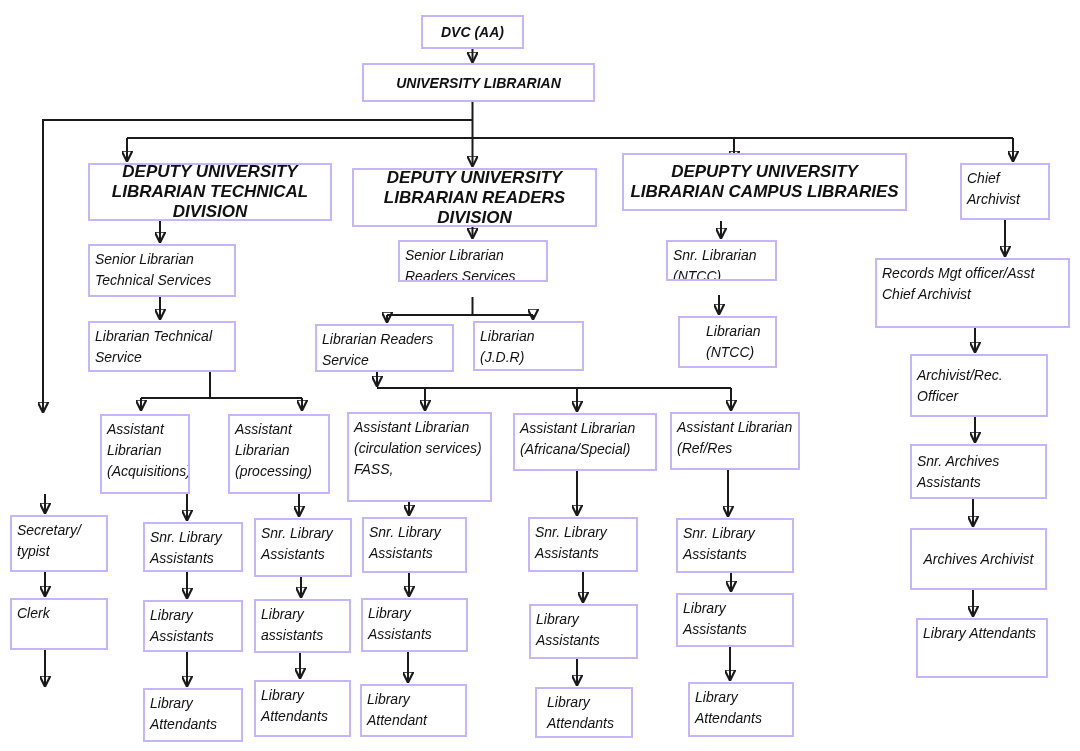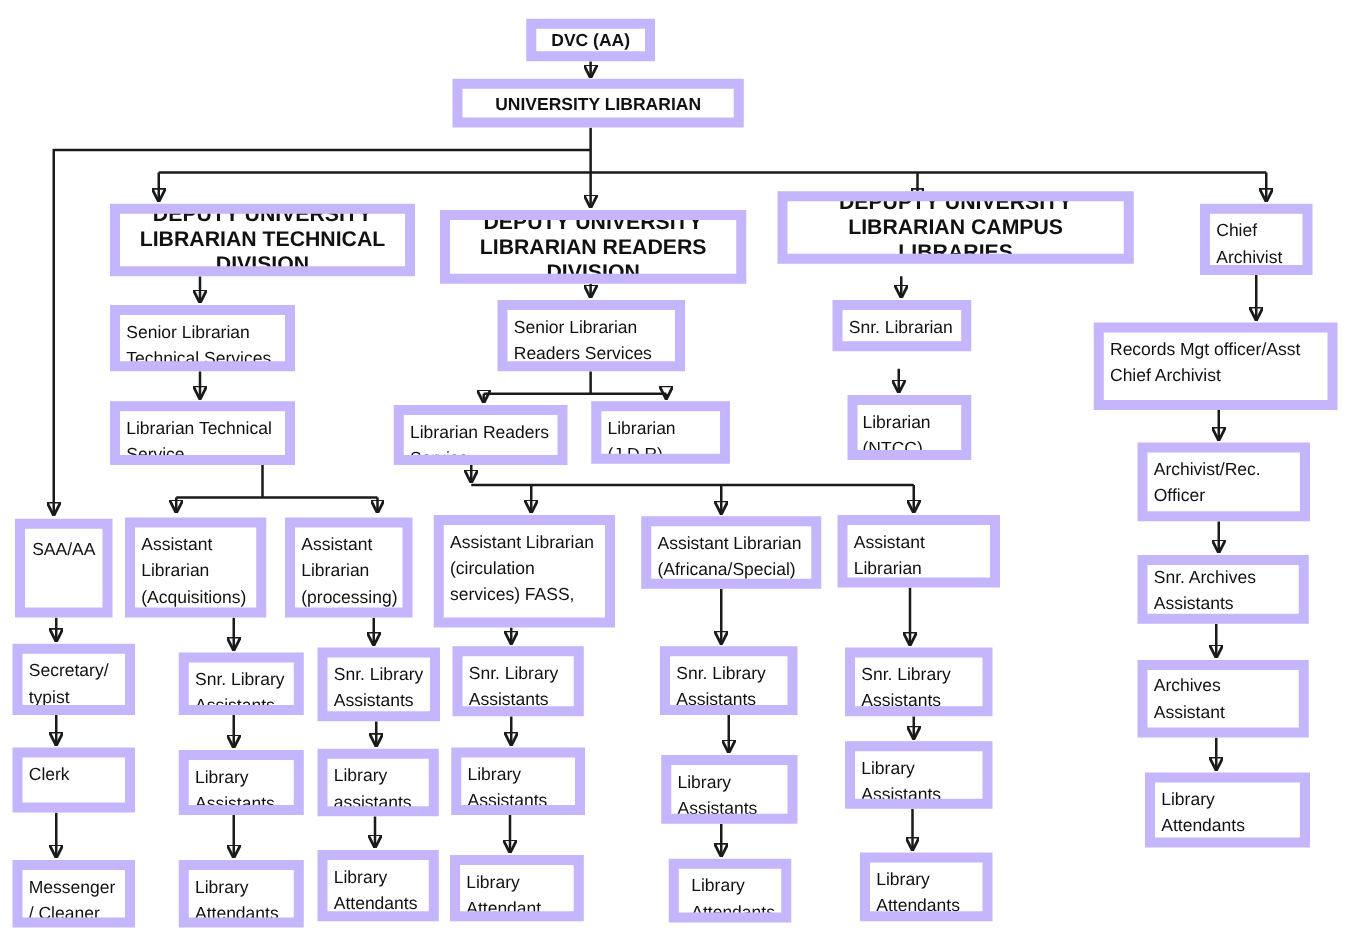--- a/index.html
+++ b/index.html
@@ -4,22 +4,22 @@
 <style>
   html,body{margin:0;padding:0;background:#fff;}
   .canvas{
     position:relative;width:1080px;height:751px;background:#ffffff;
     font-family:"Liberation Sans",sans-serif;color:#111;overflow:hidden;
   }
   .connectors{position:absolute;left:0;top:0;width:1080px;height:751px;}
   .connectors path{stroke:#1a1a1a;stroke-width:2;fill:none;}
   .node{
     position:absolute;box-sizing:border-box;background:#fff;
-    border:8px solid #c4b5fd;font-size:14px;line-height:21px;
-    padding:3px 5px;overflow:hidden;white-space:normal;
+    border:2px solid #c4b5fd;font-size:14px;line-height:21px;
+    padding:3px 5px;overflow:hidden;white-space:normal;font-style:italic;
   }
   .hdr{font-weight:bold;font-size:17px;line-height:20px;display:flex;
        align-items:center;justify-content:center;text-align:center;}
   .big{font-size:14px;}
   .ctr{display:flex;align-items:center;justify-content:center;text-align:left;}
   .tctr{text-align:center;padding-top:6px;}
 </style>
 </head>
 <body>
 
@@ -88,39 +88,37 @@
   <div class="node hdr big" style="left:362px;top:63px;width:233px;height:39px">UNIVERSITY LIBRARIAN</div>
 
   <div class="node hdr" style="left:88px;top:163px;width:244px;height:58px">DEPUTY UNIVERSITY LIBRARIAN TECHNICAL DIVISION</div>
   <div class="node hdr" style="left:352px;top:168px;width:245px;height:59px">DEPUTY UNIVERSITY LIBRARIAN READERS DIVISION</div>
   <div class="node hdr" style="left:622px;top:153px;width:285px;height:58px">DEPUPTY UNIVERSITY LIBRARIAN CAMPUS LIBRARIES</div>
   <div class="node" style="left:960px;top:163px;width:90px;height:57px">Chief Archivist</div>
 
   <div class="node" style="left:88px;top:244px;width:148px;height:53px">Senior Librarian Technical Services</div>
   <div class="node" style="left:88px;top:321px;width:148px;height:51px">Librarian Technical Service</div>
 
-  <div class="node" style="left:398px;top:240px;width:150px;height:57px">Senior Librarian Readers Services</div>
+  <div class="node" style="left:398px;top:240px;width:150px;height:42px">Senior Librarian Readers Services</div>
   <div class="node" style="left:315px;top:324px;width:139px;height:48px">Librarian Readers Service</div>
   <div class="node" style="left:473px;top:321px;width:111px;height:50px">Librarian (J.D.R)</div>
 
   <div class="node" style="left:666px;top:240px;width:111px;height:41px">Snr. Librarian (NTCC)</div>
-  <div class="node" style="left:678px;top:316px;width:99px;height:52px;padding-left:4px">Librarian (NTCC)</div>
+  <div class="node" style="left:678px;top:316px;width:99px;height:52px;padding-left:26px">Librarian (NTCC)</div>
 
   <div class="node" style="left:875px;top:258px;width:195px;height:70px">Records Mgt officer/Asst Chief Archivist</div>
   <div class="node ctr" style="left:910px;top:354px;width:138px;height:63px">Archivist/Rec. Officer</div>
   <div class="node ctr" style="left:910px;top:444px;width:137px;height:55px">Snr. Archives Assistants</div>
-  <div class="node ctr" style="left:910px;top:528px;width:137px;height:62px">Archives Assistant</div>
+  <div class="node ctr" style="left:910px;top:528px;width:137px;height:62px">Archives Archivist</div>
   <div class="node" style="left:916px;top:618px;width:132px;height:60px">Library Attendants</div>
 
-  <div class="node tctr" style="left:12px;top:415px;width:78px;height:79px">SAA/AA</div>
   <div class="node" style="left:10px;top:515px;width:98px;height:57px">Secretary/ typist</div>
   <div class="node" style="left:10px;top:598px;width:98px;height:52px">Clerk</div>
-  <div class="node" style="left:10px;top:688px;width:98px;height:54px">Messenger / Cleaner</div>
 
-  <div class="node" style="left:100px;top:414px;width:113px;height:80px">Assistant Librarian (Acquisitions)</div>
+  <div class="node" style="left:100px;top:414px;width:90px;height:80px">Assistant Librarian (Acquisitions)</div>
   <div class="node" style="left:228px;top:414px;width:102px;height:80px">Assistant Librarian (processing)</div>
   <div class="node" style="left:347px;top:412px;width:145px;height:90px">Assistant Librarian (circulation services) FASS,</div>
   <div class="node" style="left:513px;top:413px;width:144px;height:58px">Assistant Librarian (Africana/Special)</div>
   <div class="node" style="left:670px;top:412px;width:130px;height:58px">Assistant Librarian (Ref/Res</div>
 
   <div class="node" style="left:143px;top:522px;width:100px;height:50px">Snr. Library Assistants</div>
   <div class="node" style="left:143px;top:600px;width:100px;height:52px">Library Assistants</div>
   <div class="node" style="left:143px;top:688px;width:100px;height:54px">Library Attendants</div>
 
   <div class="node" style="left:254px;top:518px;width:98px;height:59px">Snr. Library Assistants</div>

